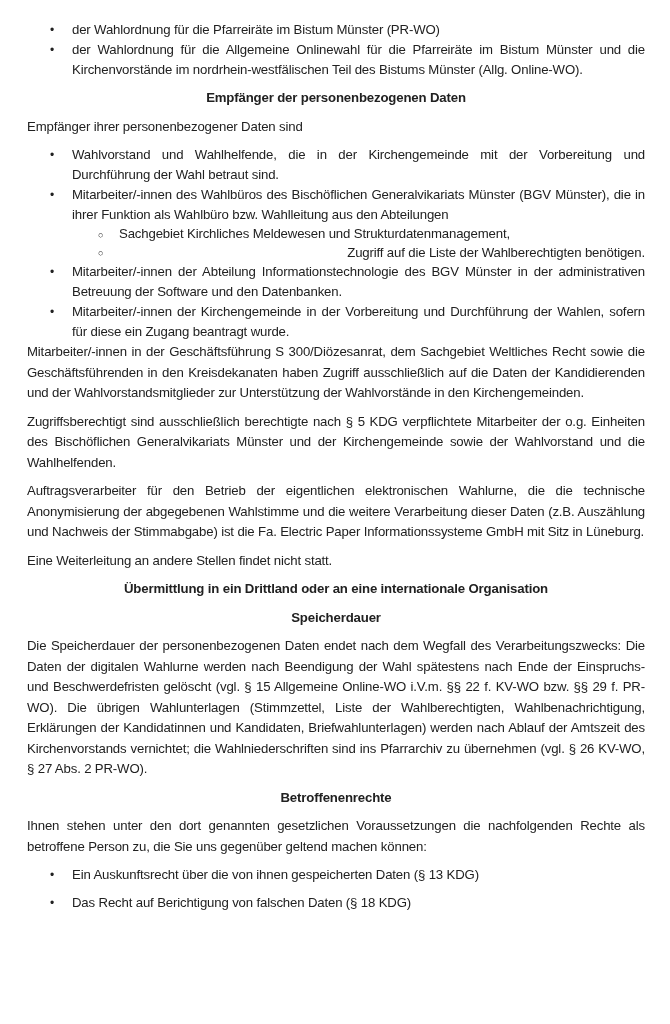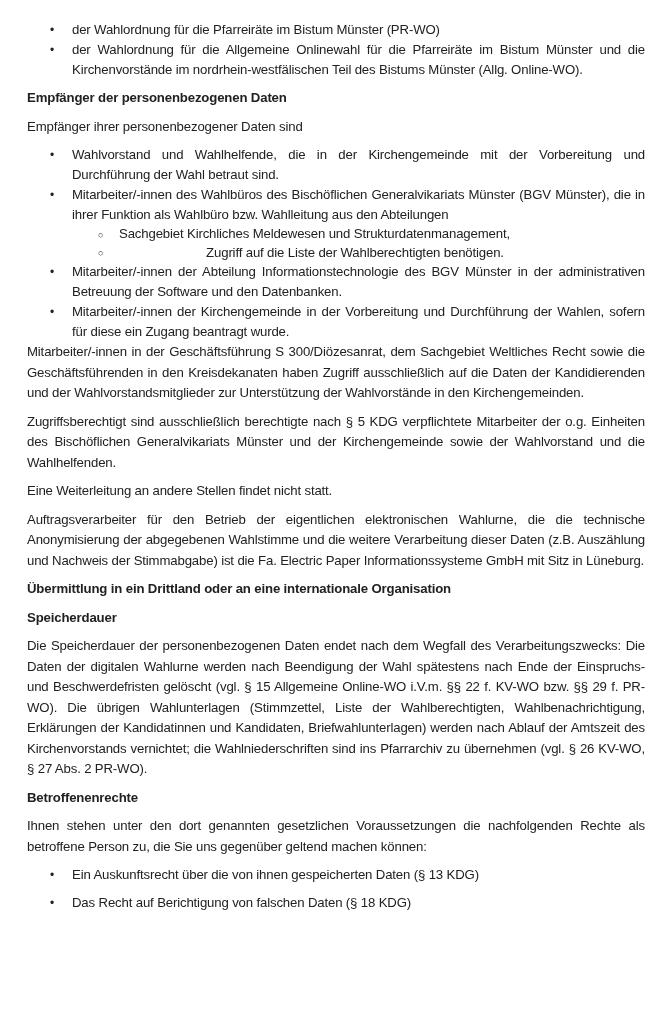--- a/index.html
+++ b/index.html
@@ -10,21 +10,21 @@
     padding:20px 25px 0 27px;
     background:#ffffff;
     color:#212121;
     font-family:"Liberation Sans",sans-serif;
     font-size:13.2px;
     line-height:20.5px;
     letter-spacing:-0.15px;
     overflow:hidden;
   }
   p{margin:0 0 8px 0;text-align:justify;}
-  p.heading{font-weight:700;text-align:left;}
+  p.heading{font-weight:700;text-align:center;}
   ul.blist{list-style:none;margin:0 0 8px 0;padding:0;}
   ul.blist.tight{margin-bottom:0;}
   ul.blist > li{
     position:relative;
     padding-left:45px;
     text-align:justify;
     line-height:20px;
   }
   ul.blist > li > .m1{
     position:absolute;left:23px;top:0;
@@ -37,21 +37,21 @@
     line-height:18.5px;
     text-align:left;
   }
   ul.sublist > li > .m2{
     position:absolute;left:26px;top:0.5px;
     font-size:9px;
   }
   .cont{
     margin-left:-7px;
     line-height:18.5px;
-    text-align:center;
+    text-align:right;
   }
   ul.blist.spread > li{margin-bottom:8px;}
 </style>
 </head>
 <body>
 
 <div class="page">
 
   <ul class="blist">
     <li>
@@ -94,23 +94,23 @@
     <li>
       <span class="m1">•</span>
       <span>Mitarbeiter/-innen der Kirchengemeinde in der Vorbereitung und Durchführung der Wahlen, sofern für diese ein Zugang beantragt wurde.</span>
     </li>
   </ul>
 
   <p>Mitarbeiter/-innen in der Geschäftsführung S 300/Diözesanrat, dem Sachgebiet Weltliches Recht sowie die Geschäftsführenden in den Kreisdekanaten haben Zugriff ausschließlich auf die Daten der Kandidierenden und der Wahlvorstandsmitglieder zur Unterstützung der Wahlvorstände in den Kirchengemeinden.</p>
 
   <p>Zugriffsberechtigt sind ausschließlich berechtigte nach § 5 KDG verpflichtete Mitarbeiter der o.g. Einheiten des Bischöflichen Generalvikariats Münster und der Kirchengemeinde sowie der Wahlvorstand und die Wahlhelfenden.</p>
 
+  <p>Auftragsverarbeiter für den Betrieb der eigentlichen elektronischen Wahlurne, die die technische Anonymisierung der abgegebenen Wahlstimme und die weitere Verarbeitung dieser Daten (z.B. Auszählung und Nachweis der Stimmabgabe) ist die Fa. Electric Paper Informationssysteme GmbH mit Sitz in Lüneburg.</p>
+
   <p>Eine Weiterleitung an andere Stellen findet nicht statt.</p>
-
-  <p>Auftragsverarbeiter für den Betrieb der eigentlichen elektronischen Wahlurne, die die technische Anonymisierung der abgegebenen Wahlstimme und die weitere Verarbeitung dieser Daten (z.B. Auszählung und Nachweis der Stimmabgabe) ist die Fa. Electric Paper Informationssysteme GmbH mit Sitz in Lüneburg.</p>
 
   <p class="heading">Übermittlung in ein Drittland oder an eine internationale Organisation</p>
 
 
   <p class="heading">Speicherdauer</p>
 
   <p>Die Speicherdauer der personenbezogenen Daten endet nach dem Wegfall des Verarbeitungszwecks: Die Daten der digitalen Wahlurne werden nach Beendigung der Wahl spätestens nach Ende der Einspruchs- und Beschwerdefristen gelöscht (vgl. § 15 Allgemeine Online-WO i.V.m. §§ 22 f. KV-WO bzw. §§ 29 f. PR-WO). Die übrigen Wahlunterlagen (Stimmzettel, Liste der Wahlberechtigten, Wahlbenachrichtigung, Erklärungen der Kandidatinnen und Kandidaten, Briefwahlunterlagen) werden nach Ablauf der Amtszeit des Kirchenvorstands vernichtet; die Wahlniederschriften sind ins Pfarrarchiv zu übernehmen (vgl. § 26 KV-WO, § 27 Abs. 2 PR-WO).</p>
 
   <p class="heading">Betroffenenrechte</p>
 

